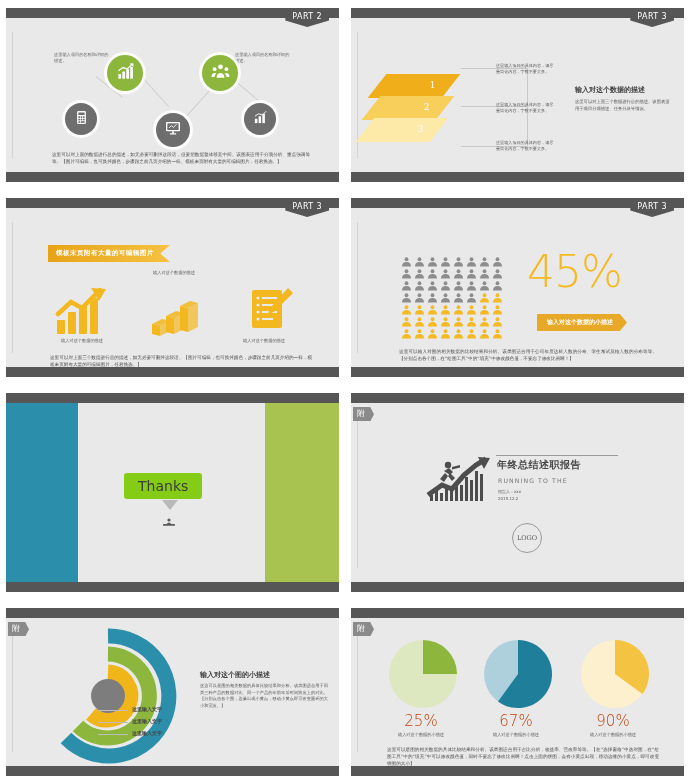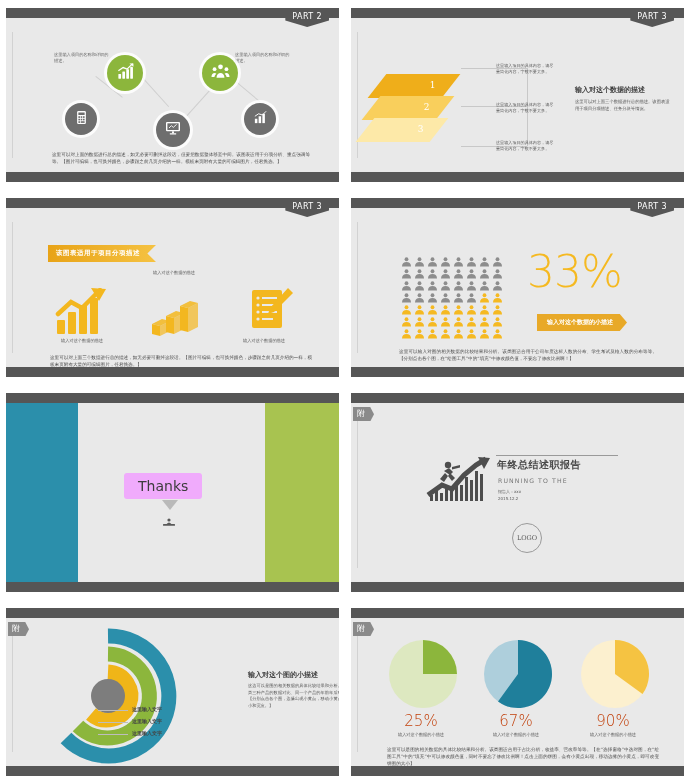--- a/index.html
+++ b/index.html
@@ -109,21 +109,21 @@
   }
   .ribbon {
     position:absolute; background:#e8a928; color:#fff;
     font-size:6px; font-weight:bold; padding:4px 14px 4px 10px;
     clip-path:polygon(0 0,92% 0,100% 50%,92% 100%,0 100%);
   }
 
   
   .band { position:absolute; top:0; bottom:0; }
   .thanks-bubble {
-    position:absolute; background:#f0abfc; color:#3c3c3c;
+    position:absolute; background:#84cc16; color:#3c3c3c;
     font-size:14px; padding:5px 14px; border-radius:3px;
     font-family:"DejaVu Sans","Liberation Sans",sans-serif;
   }
   .thanks-tail {
     position:absolute; width:0;height:0;
     border-left:8px solid transparent; border-right:8px solid transparent;
     border-top:10px solid #b9b9b9;
   }
 
   
@@ -271,21 +271,21 @@
     </div>
   </div>
 
   <div class="slide">
     <div class="canvas">
       <div class="bar-top"></div>
       <div class="bar-bot"></div>
       <div class="inner">
         <div class="leftline"></div>
 
-        <div class="ytitle" style="left:42px;top:37px;">该图表适用于项目分项描述</div>
+        <div class="ytitle" style="left:42px;top:37px;">模板末页附有大量的可编辑图片</div>
 
         <div style="position:absolute;left:48px;top:80px;">
           <svg width="56" height="48" viewBox="0 0 56 48" fill="#f3b71f">
             <rect x="3" y="32" width="8" height="14" rx="1"></rect>
             <rect x="14" y="24" width="8" height="22" rx="1"></rect>
             <rect x="25" y="17" width="8" height="29" rx="1"></rect>
             <rect x="36" y="10" width="8" height="36" rx="1"></rect>
             <path d="M4 26 L17 14 L28 20 L46 2" stroke="#f3b71f" stroke-width="4.5" fill="none" stroke-linecap="round"></path>
             <path d="M37 0 L52 1 L45 13 Z"></path>
           </svg>
@@ -561,21 +561,21 @@
             <div class="person"><svg width="11" height="10" viewBox="0 0 24 22" fill="#f5b921">
                 <circle cx="12" cy="5" r="4.2"></circle>
                 <path d="M2 21 C2 14 6.5 11 12 11 C17.5 11 22 14 22 21 Z"></path>
               </svg></div>
             <div class="person"><svg width="11" height="10" viewBox="0 0 24 22" fill="#f5b921">
                 <circle cx="12" cy="5" r="4.2"></circle>
                 <path d="M2 21 C2 14 6.5 11 12 11 C17.5 11 22 14 22 21 Z"></path>
               </svg></div>
           </div>
 
-        <div class="big45" style="left:176px;top:42px;">33%</div>
+        <div class="big45" style="left:176px;top:42px;">45%</div>
         <div class="ribbon" style="left:186px;top:106px;">输入对这个数据的小描述</div>
 
         <div class="bodytxt" style="position:absolute;left:48px;top:140px;width:258px;text-align:justify;">这里可以输入对图的相关数据的比较结果和分析。该类图适合用于公司年度达标人数的分布、学生考试及格人数的分布等等。【分别点击各个图，在“绘图工具”中的“填充”中修改颜色值，不要忘了修改比例啊！】</div>
       </div>
       <div class="part">PART 3</div>
     </div>
   </div>
 
   <div class="slide">
     <div class="canvas">
@@ -657,21 +657,21 @@
         </div>
 
         <div class="lead-line" style="left:92px;top:92px;width:30px;"></div>
         <div class="lead-line" style="left:92px;top:104px;width:30px;"></div>
         <div class="lead-line" style="left:92px;top:116px;width:30px;"></div>
 
         <div class="donut-lbl" style="left:126px;top:88px;">这里输入文字</div>
         <div class="donut-lbl" style="left:126px;top:100px;">这里输入文字</div>
         <div class="donut-lbl" style="left:126px;top:112px;">这里输入文字</div>
 
-        <div class="s7-lead" style="position:absolute;left:194px;top:52px;margin-left:48px;">
+        <div class="s7-lead" style="position:absolute;left:194px;top:52px;">
           <h3>输入对这个图的小描述</h3>
           <p style="text-align:justify">这边可以是图的相关数据的具体比较结果和分析。该类图适合用于同类三种产品的数据对比、同一个产品的年前年后时间跨度上的对比。【分别点击各个图，边缘出现小黄点，移动小黄点即可改变圆环的大小和宽度。】</p>
         </div>
       </div>
       <div class="fu">附</div>
     </div>
   </div>
 
   <div class="slide">
     <div class="canvas">

